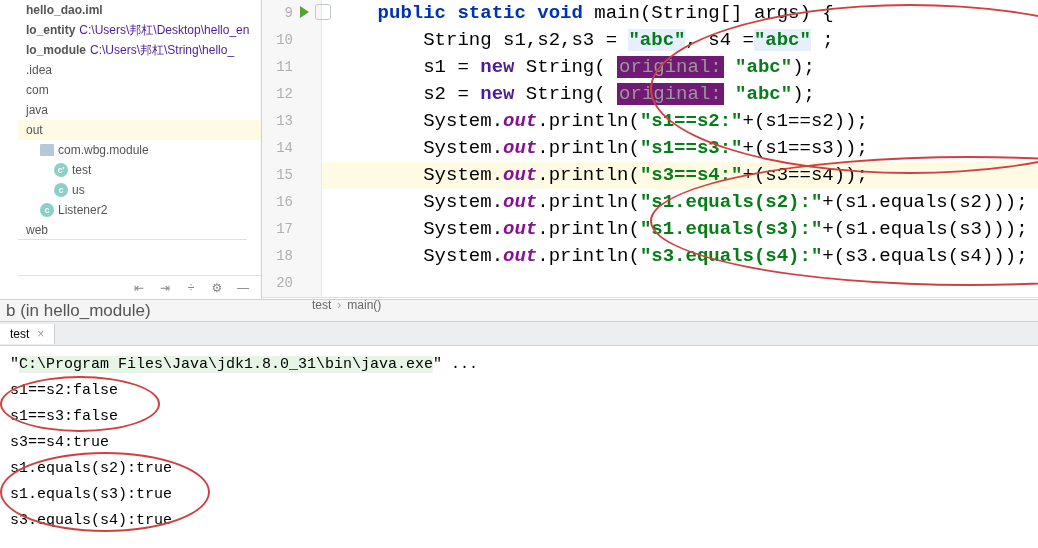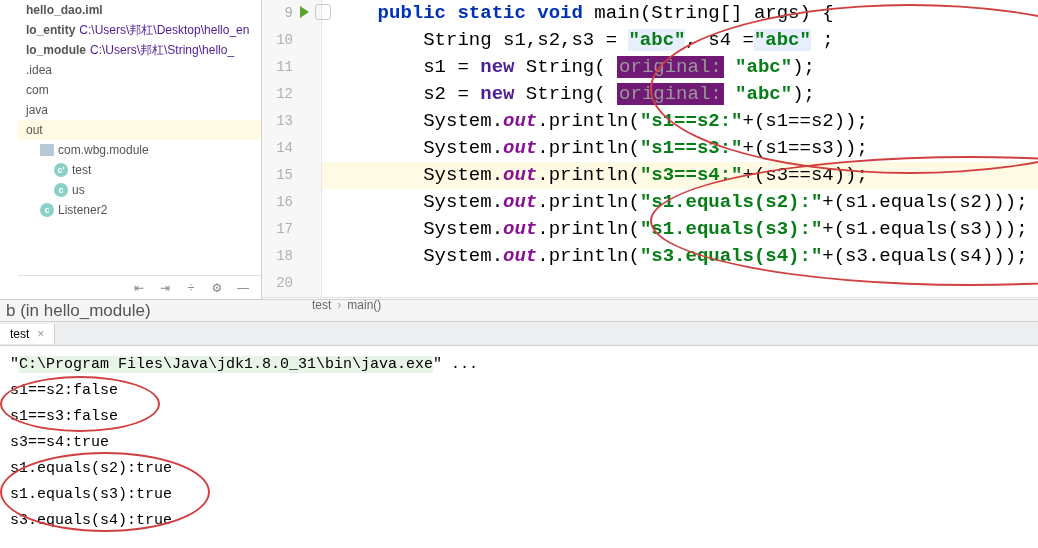--- a/index.html
+++ b/index.html
@@ -252,20 +252,23 @@
         </div>
       <div class="tree-item">
           <span class="indent2"></span>
           <span class="class-icon">c</span>
           <span class="tree-label-norm">us</span>
         </div>
       <div class="tree-item">
           <span class="indent1"></span>
           <span class="class-icon">c</span>
           <span class="tree-label-norm">Listener2</span>
+        </div>
+      <div class="tree-item" style="border-bottom:1px solid #e0e0e0; width:calc(100% - 14px);">
+          <span class="tree-label-norm">web</span>
         </div>
     </div>
     <div class="sidebar-toolbar">
       <span class="tbicon">⇤</span>
       <span class="tbicon">⇥</span>
       <span class="tbicon">÷</span>
       <span class="tbicon">⚙</span>
       <span class="tbicon">—</span>
     </div>
   </div>

